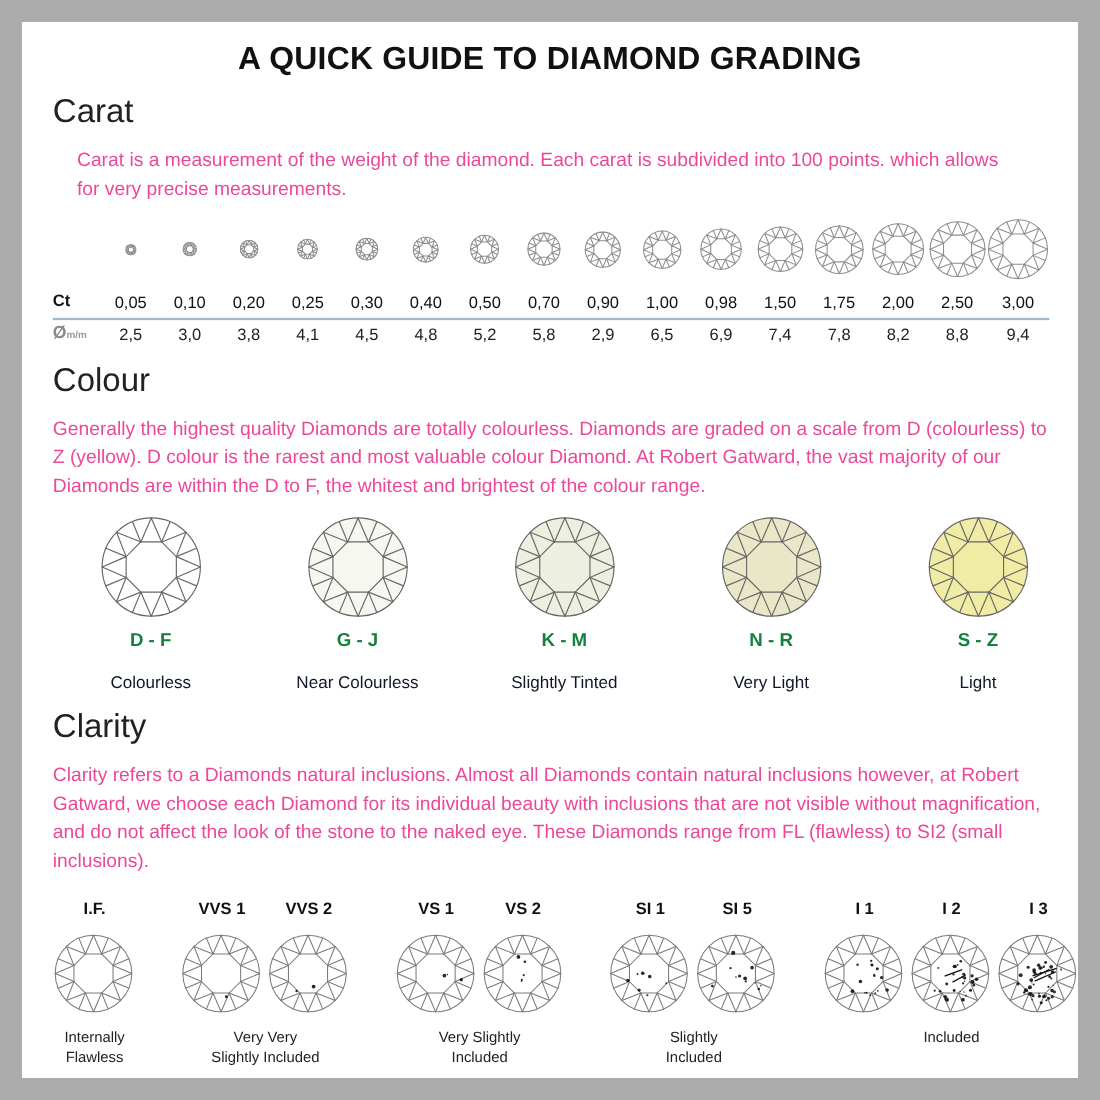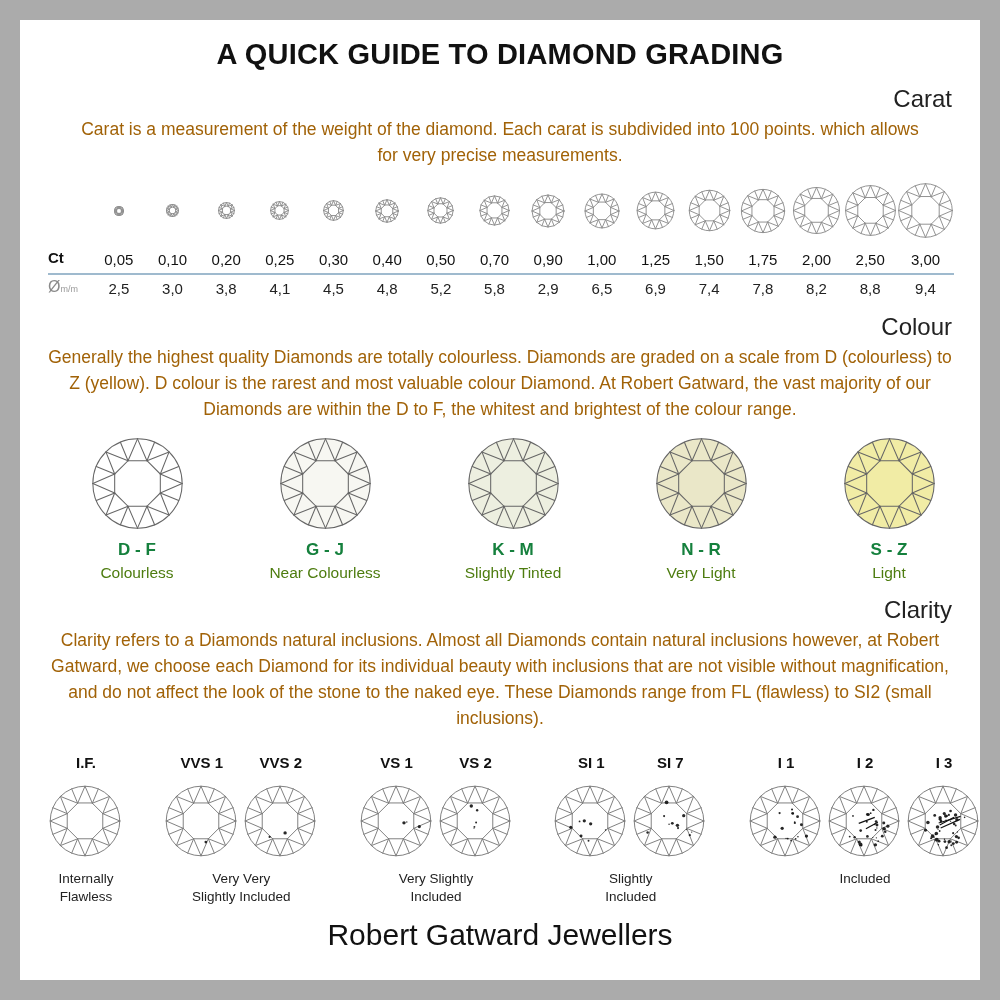--- a/index.html
+++ b/index.html
@@ -17,64 +17,64 @@
   h1.title{
     margin:12px 0 0 0;
     text-align:center;
     font-size:29px;
     font-weight:800;
     letter-spacing:.2px;
     color:#111;
   }
   h2.sec{
     margin:14px 0 0 0;
-    text-align:right;
-    font-size:24px;
+    text-align:left;
+    font-size:30px;
     font-weight:400;
     color:#222;
   }
   p.desc{
-    margin:4px auto 0 auto;
-    text-align:center;
+    margin:14px auto 0 auto;
+    text-align:left;
     font-size:17.5px;
     line-height:1.48;
-    color:#a16207;
+    color:#ec4899;
   }
   p.desc.carat-d{max-width:860px;}
   p.desc.colour-d{max-width:944px;}
   p.desc.clarity-d{max-width:944px;}
 
   
   .carat-grid{
     width:906px;
     margin:10px auto 0 auto;
     display:grid;
     grid-template-columns:44px repeat(16,1fr);
     align-items:center;
   }
   .dia-cell{height:64px;display:flex;align-items:center;justify-content:center;}
   .ct-val,.mm-val{text-align:center;font-size:15px;}
   .ct-val{font-weight:400;padding:8px 0 5px 0;color:#111;}
   .mm-val{padding:5px 0 2px 0;color:#222;}
   .row-label{font-size:15px;font-weight:700;color:#111;}
-  .mm-label{font-weight:400;color:#8a8a8a;font-size:16px;}
+  .mm-label{font-weight:700;color:#8a8a8a;font-size:16px;}
   .mm-label .unit{font-size:9px;letter-spacing:0;color:#9a9a9a;}
   .carat-divider{grid-column:1 / -1;border-top:2px solid #9fbace;height:0;}
 
   
   .colour-row{
     width:930px;
     margin:14px auto 0 auto;
     display:flex;
     justify-content:space-between;
   }
   .colour-card{width:178px;text-align:center;}
   .colour-card .dia{display:flex;justify-content:center;}
   .colour-range{font-size:17px;font-weight:700;margin-top:9px;color:#15803d;}
-  .colour-label{font-size:15.5px;margin-top:4px;color:#4d7c0f;}
+  .colour-label{font-size:15.5px;margin-top:20px;color:#0f172a;}
 
   
   .clarity-row{
     width:934px;
     margin:22px auto 0 auto;
     display:flex;
     justify-content:space-between;
     align-items:flex-start;
   }
   .clarity-group{text-align:center;}
@@ -620,21 +620,21 @@
           <div class="ct-val">0,05</div>
           <div class="ct-val">0,10</div>
           <div class="ct-val">0,20</div>
           <div class="ct-val">0,25</div>
           <div class="ct-val">0,30</div>
           <div class="ct-val">0,40</div>
           <div class="ct-val">0,50</div>
           <div class="ct-val">0,70</div>
           <div class="ct-val">0,90</div>
           <div class="ct-val">1,00</div>
-          <div class="ct-val">1,25</div>
+          <div class="ct-val">0,98</div>
           <div class="ct-val">1,50</div>
           <div class="ct-val">1,75</div>
           <div class="ct-val">2,00</div>
           <div class="ct-val">2,50</div>
           <div class="ct-val">3,00</div>
           <div class="carat-divider"></div>
           <div class="row-label mm-label">Ø<span class="unit">m/m</span></div>
           <div class="mm-val">2,5</div>
           <div class="mm-val">3,0</div>
           <div class="mm-val">3,8</div>
@@ -1072,21 +1072,21 @@
                   <circle cx="48.0" cy="76.8" r="1.3" fill="#111" stroke="none" opacity="0.9"></circle>
                   <circle cx="42.3" cy="49.7" r="2.2" fill="#111" stroke="none" opacity="0.9"></circle>
                   <circle cx="50.9" cy="53.8" r="2.2" fill="#111" stroke="none" opacity="0.9"></circle>
                   <circle cx="37.9" cy="70.3" r="2.0" fill="#111" stroke="none" opacity="0.9"></circle>
                   <circle cx="35.9" cy="50.6" r="1.2" fill="#111" stroke="none" opacity="0.9"></circle>
                   <circle cx="71.1" cy="62.1" r="1.1" fill="#111" stroke="none" opacity="0.9"></circle>
                   <circle cx="24.0" cy="58.6" r="2.1" fill="#111" stroke="none" opacity="0.9"></circle>
                 </svg>
               </div>
               <div class="clarity-cell">
-                <div class="clarity-grade">SI 7</div>
+                <div class="clarity-grade">SI 5</div>
                 <svg class="diamond" width="74" height="74" viewBox="0 0 100 100">
                   <g fill="#ffffff" stroke="#7a7a7a" stroke-width="1.28" stroke-linecap="round">
                     <circle cx="50" cy="50" r="47"></circle>
                     <polygon points="59.95,25.98 74.02,40.05 74.02,59.95 59.95,74.02 40.05,74.02 25.98,59.95 25.98,40.05 40.05,25.98" fill="none"></polygon>
                     <line x1="59.95" y1="25.98" x2="50.00" y2="3.00"></line>
                     <line x1="59.95" y1="25.98" x2="83.23" y2="16.77"></line>
                     <line x1="59.95" y1="25.98" x2="67.99" y2="6.58"></line>
                     <line x1="74.02" y1="40.05" x2="83.23" y2="16.77"></line>
                     <line x1="74.02" y1="40.05" x2="97.00" y2="50.00"></line>
                     <line x1="74.02" y1="40.05" x2="93.42" y2="32.01"></line>

